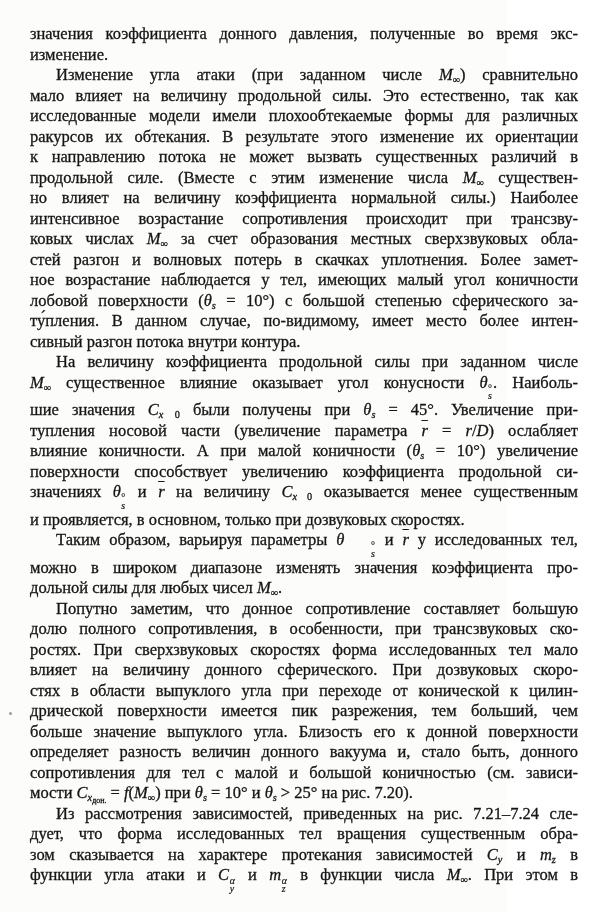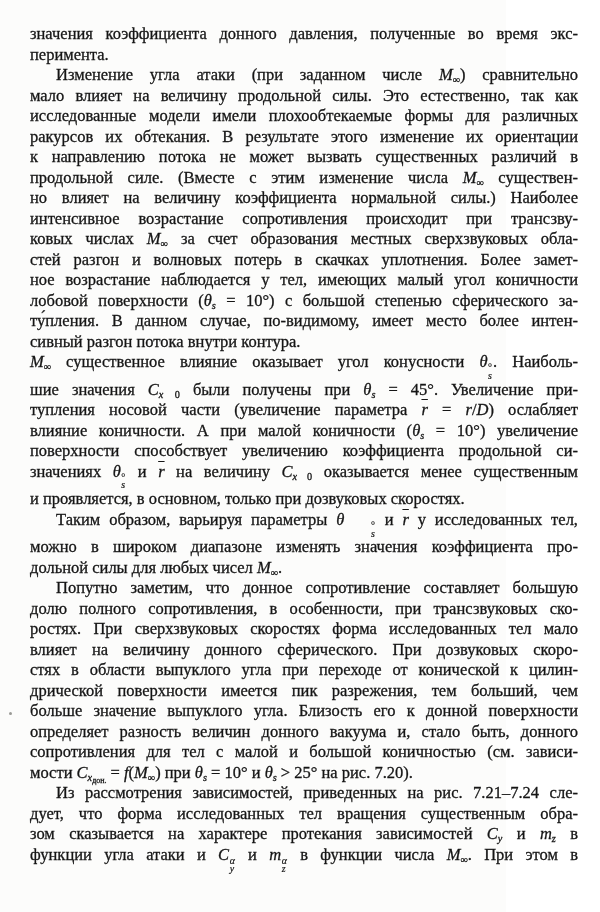--- a/index.html
+++ b/index.html
@@ -72,35 +72,36 @@
     border-radius: 50%;
     background: #9a9a96;
   }
 </style>
 </head>
 <body>
 
 <div class="page">
   <div class="text-column">
       <div class="line">значения коэффициента донного давления, полученные во время экс-</div>
-      <div class="line end">перимента.</div>
+      <div class="line end">изменение.</div>
       <div class="line first">Изменение угла атаки (при заданном числе <i>M</i><sub>∞</sub>) сравнительно</div>
       <div class="line">мало влияет на величину продольной силы. Это естественно, так как</div>
       <div class="line">исследованные модели имели плохообтекаемые формы для различных</div>
       <div class="line">ракурсов их обтекания. В результате этого изменение их ориентации</div>
       <div class="line">к направлению потока не может вызвать существенных различий в</div>
       <div class="line">продольной силе. (Вместе с этим изменение числа <i>M</i><sub>∞</sub> существен-</div>
       <div class="line">но влияет на величину коэффициента нормальной силы.) Наиболее</div>
       <div class="line">интенсивное возрастание сопротивления происходит при трансзву-</div>
       <div class="line">ковых числах <i>M</i><sub>∞</sub> за счет образования местных сверхзвуковых обла-</div>
       <div class="line">стей разгон и волновых потерь в скачках уплотнения. Более замет-</div>
       <div class="line">ное возрастание наблюдается у тел, имеющих малый угол коничности</div>
       <div class="line">лобовой поверхности (<i>θ</i><sub><i>s</i></sub> = 10°) с большой степенью сферического за-</div>
       <div class="line">ту́пления. В данном случае, по-видимому, имеет место более интен-</div>
       <div class="line end">сивный разгон потока внутри контура.</div>
+      <div class="line first">На величину коэффициента продольной силы при заданном числе</div>
       <div class="line"><i>M</i><sub>∞</sub> существенное влияние оказывает угол конусности <i>θ</i><span class="ss">
           <span>°</span>
           <span><i>s</i></span>
         </span>. Наиболь-</div>
       <div class="line">шие значения <i>C</i><sub><i>x</i> 0</sub> были получены при <i>θ</i><sub><i>s</i></sub> = 45°. Увеличение при-</div>
       <div class="line">тупления носовой части (увеличение параметра <i class="ov">r</i> = <i>r</i>/<i>D</i>) ослабляет</div>
       <div class="line">влияние коничности. А при малой коничности (<i>θ</i><sub><i>s</i></sub> = 10°) увеличение</div>
       <div class="line">поверхности способствует увеличению коэффициента продольной си-</div>
       <div class="line">значениях <i>θ</i><span class="ss">
           <span>°</span>

